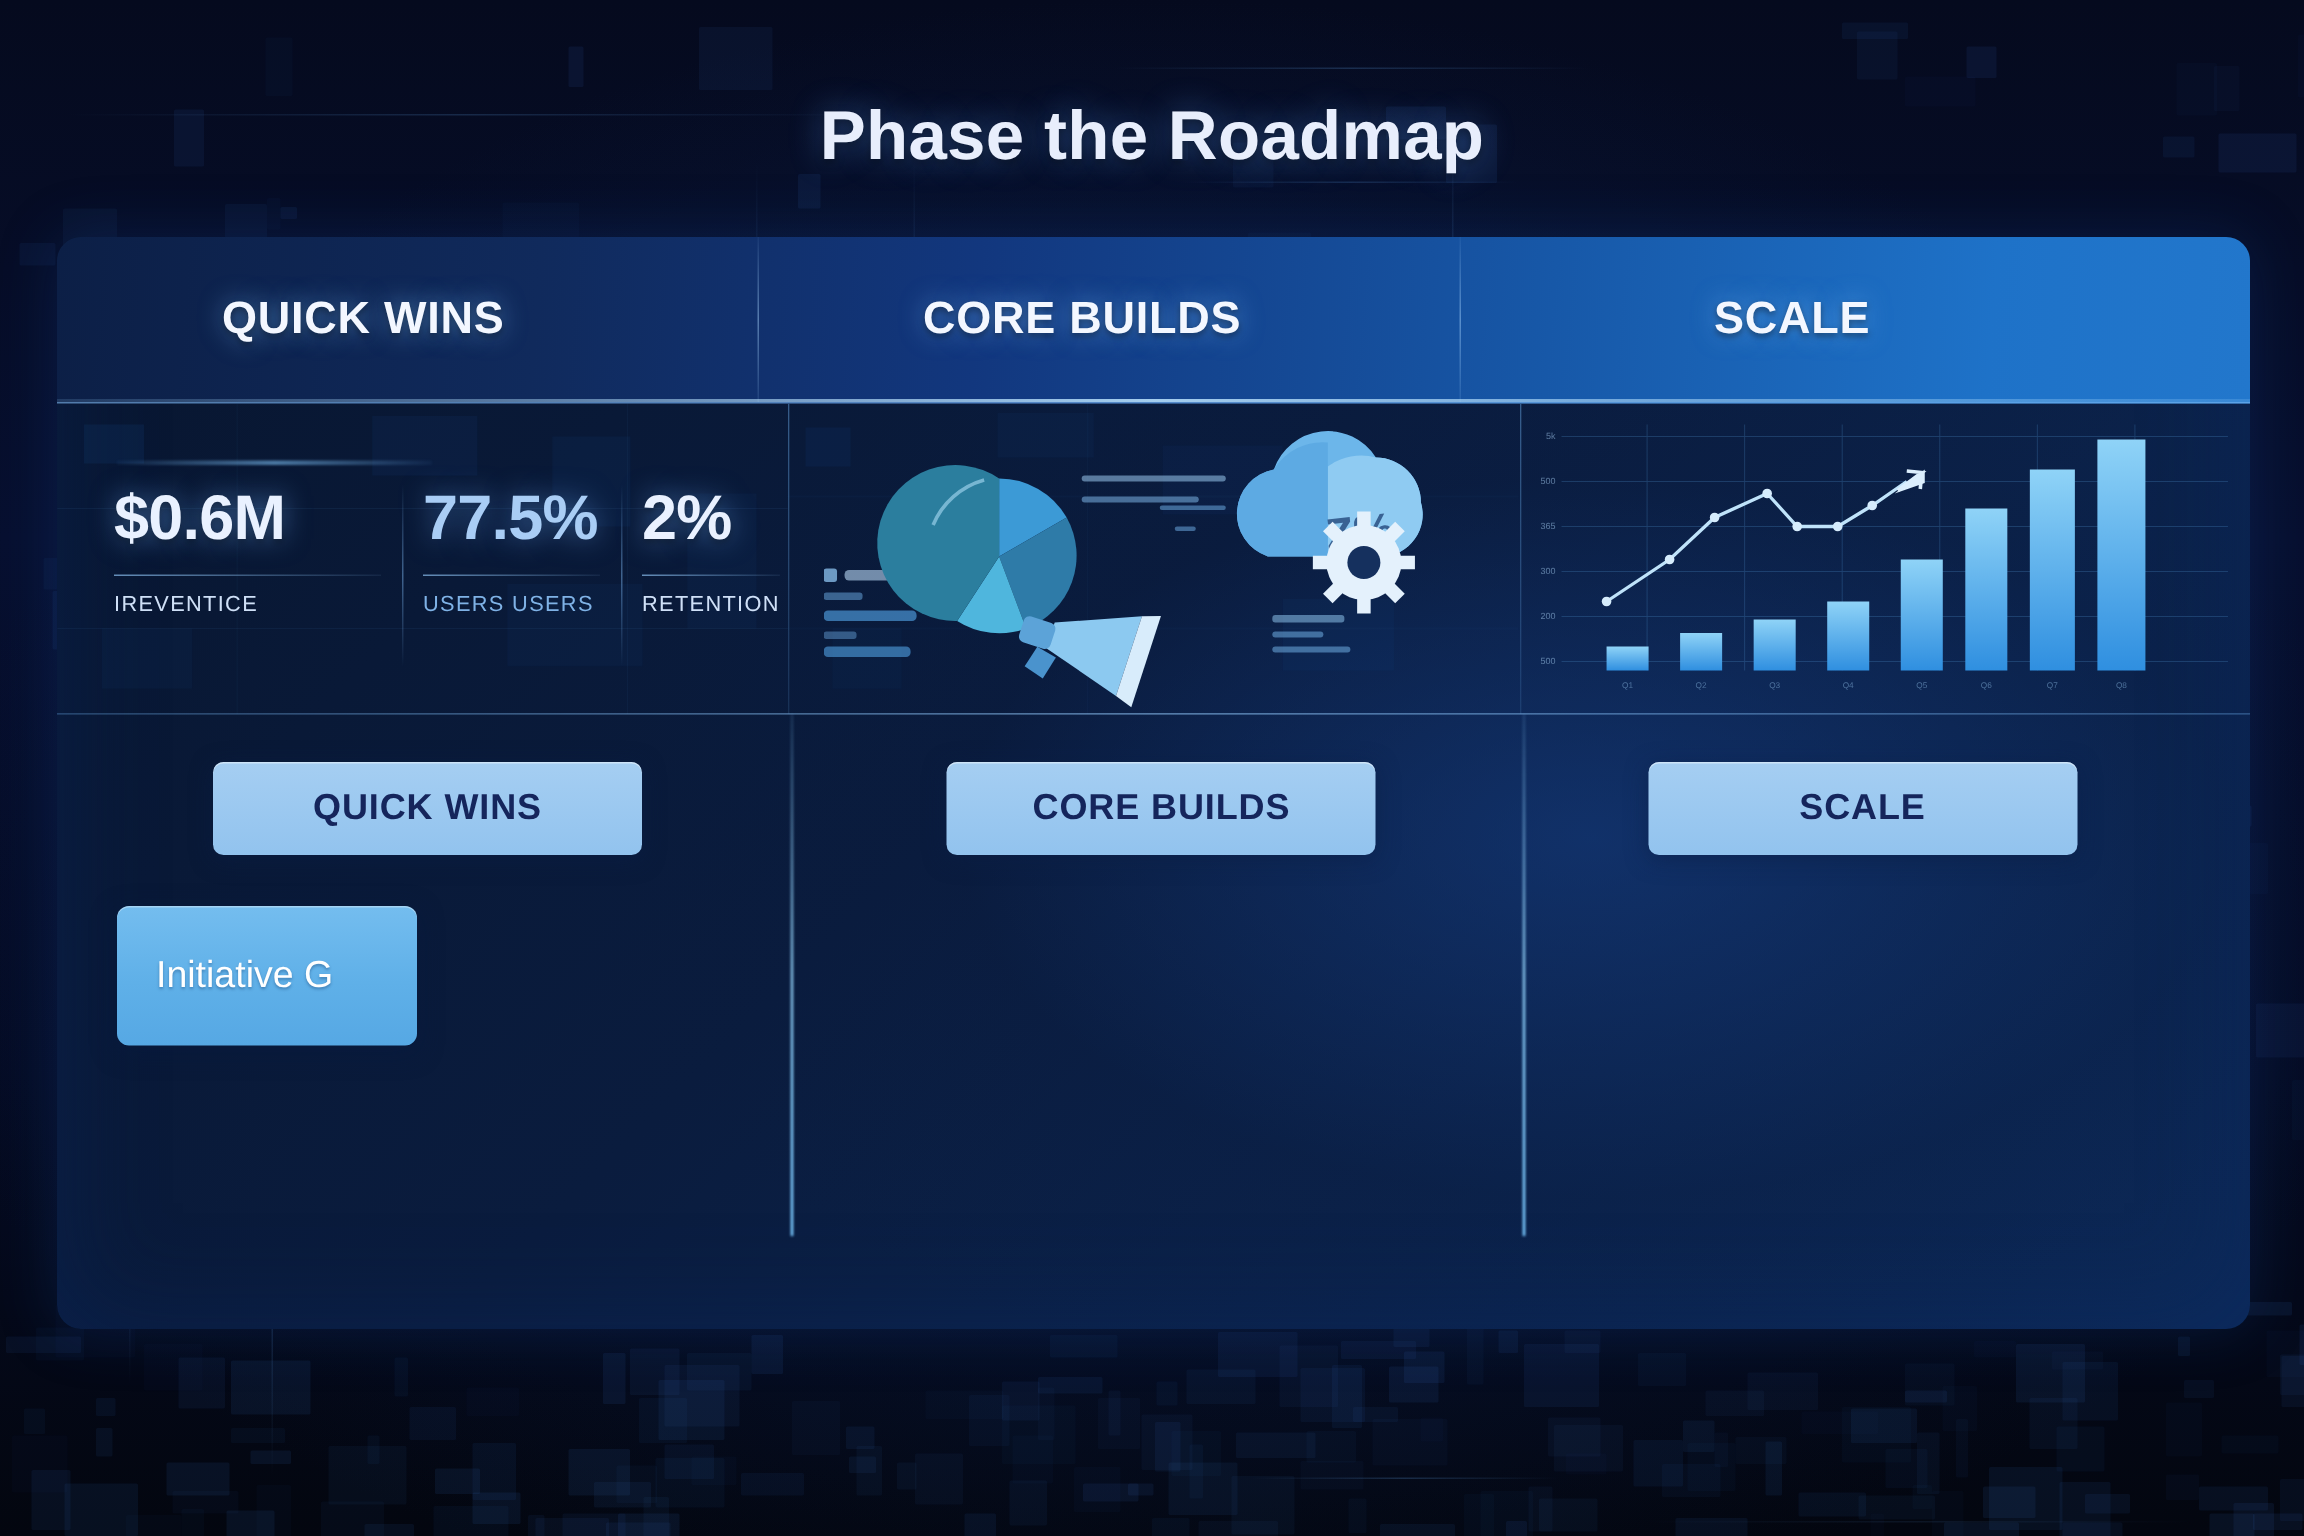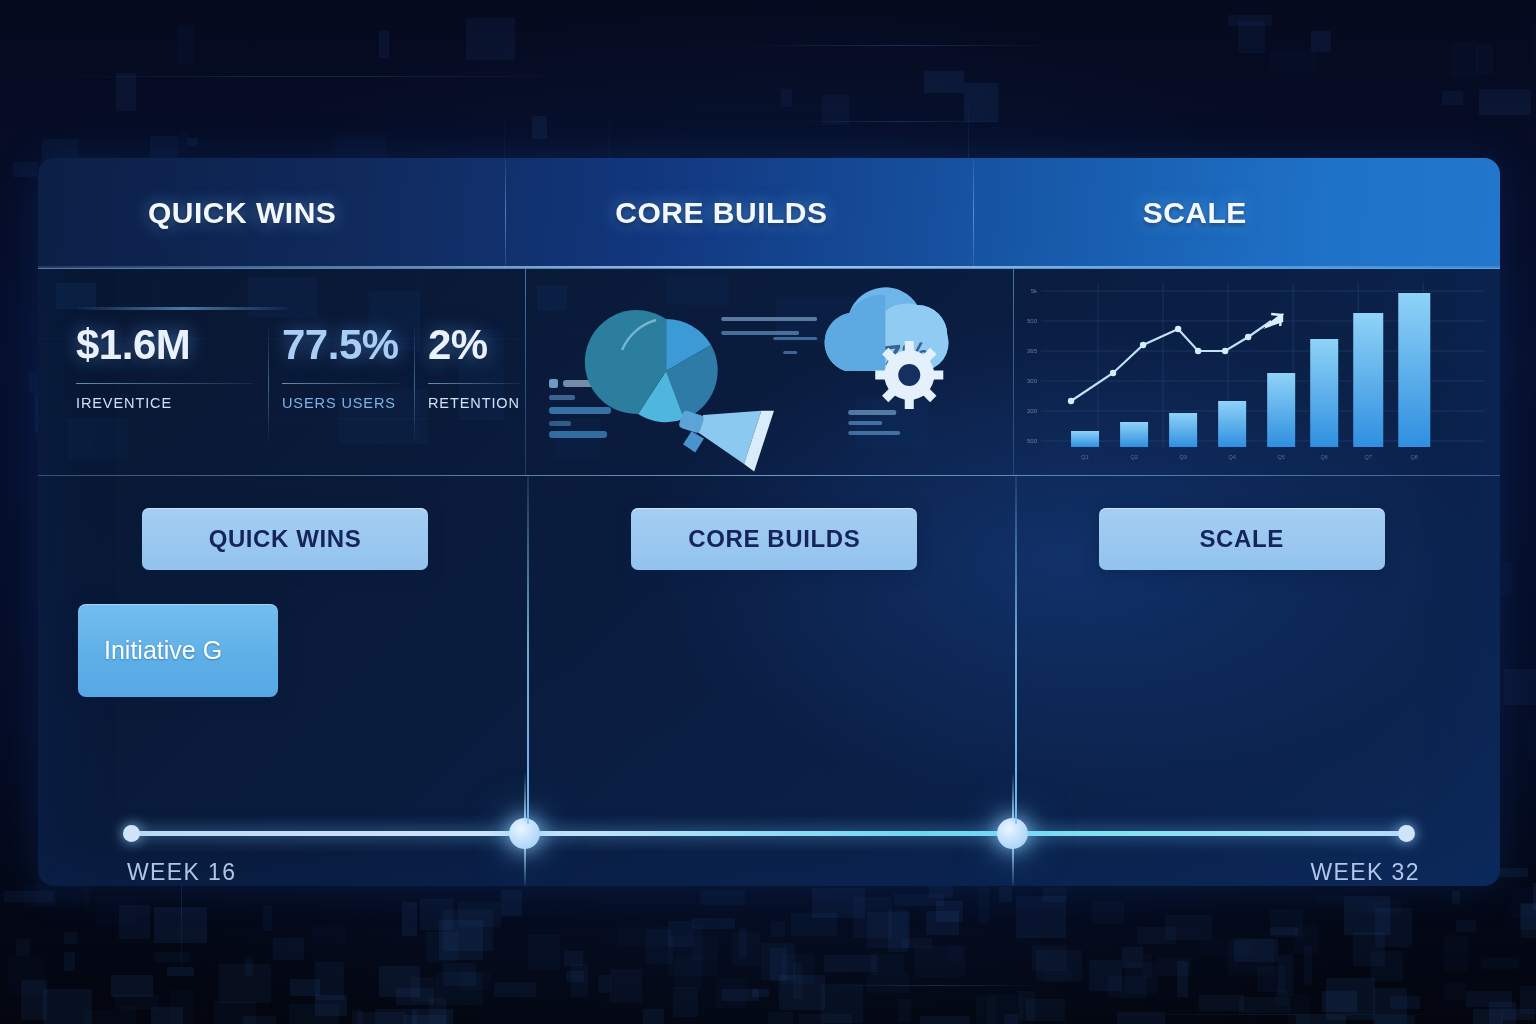--- a/index.html
+++ b/index.html
@@ -659,20 +659,21 @@
       <div class="bg-line-v" style="left: 632.677px; top: 179.514px; height: 292.58px; opacity: 0.55;"></div>
       <div class="bg-line-v" style="left: 86.0578px; top: 712.893px; height: 209.916px; opacity: 0.68;"></div>
       <div class="bg-line-v" style="left: 1010.11px; top: 267.236px; height: 178.149px; opacity: 0.62;"></div>
       <div class="bg-line-v" style="left: 967.657px; top: 91.4539px; height: 214.059px; opacity: 0.73;"></div>
       <div class="bg-line-v" style="left: 180.941px; top: 764.492px; height: 220.09px; opacity: 0.66;"></div>
       <div class="bg-line-v" style="left: 1286.87px; top: 312.954px; height: 210.91px; opacity: 0.51;"></div>
       <div class="bg-line-v" style="left: 1371.72px; top: 454.512px; height: 103.148px; opacity: 0.27;"></div>
       <div class="bg-line-v" style="left: 789.371px; top: 479.593px; height: 291.755px; opacity: 0.54;"></div>
     </div>
 
+  <div class="title">Phase the Roadmap</div>
 
   <div class="panel">
 
     <div class="header-bar">
       <div class="header-cols">
         <div class="header-col">
           <span class="header-label">QUICK WINS</span>
         </div>
         <div class="header-col">
           <span class="header-label">CORE BUILDS</span>
@@ -698,21 +699,21 @@
             <line x1="0" y1="150" x2="487" y2="150" stroke="#5ea0e0" stroke-width="0.6" opacity="0.16"></line>
             <line x1="120" y1="0" x2="120" y2="207" stroke="#5ea0e0" stroke-width="0.6" opacity="0.12"></line>
             <line x1="380" y1="0" x2="380" y2="207" stroke="#5ea0e0" stroke-width="0.6" opacity="0.12"></line>
           </g>
         </svg>
 
         <div class="metrics">
           <div class="metric-deco"></div>
           <div class="metric-row">
             <div class="metric m1">
-              <div class="val">$1.6M</div>
+              <div class="val">$0.6M</div>
               <div class="rule"></div>
               <div class="lab">IREVENTICE</div>
             </div>
             <div class="metric m2 accent">
               <div class="val">77.5%</div>
               <div class="rule"></div>
               <div class="lab">USERS USERS</div>
             </div>
             <div class="metric m3">
               <div class="val">2%</div>
@@ -878,30 +879,15 @@
         <div class="pill">SCALE</div>
       </div>
     </div>
 
     <div class="init-band">
       <div class="init-cell">
         <div class="init-card">Initiative G</div>
       </div>
     </div>
 
-    <div class="timeline">
-      <div class="tl-track"></div>
-      <div class="tl-end left"></div>
-      <div class="tl-end right"></div>
-      <div class="tl-node n1">
-        <div class="tl-node-stem"></div>
-        <div class="tl-node-tail"></div>
-      </div>
-      <div class="tl-node n2">
-        <div class="tl-node-stem"></div>
-        <div class="tl-node-tail"></div>
-      </div>
-      <div class="tl-label left">WEEK 16</div>
-      <div class="tl-label right">WEEK 32</div>
-    </div>
 
   </div>
 </div>
 
 </body></html>

